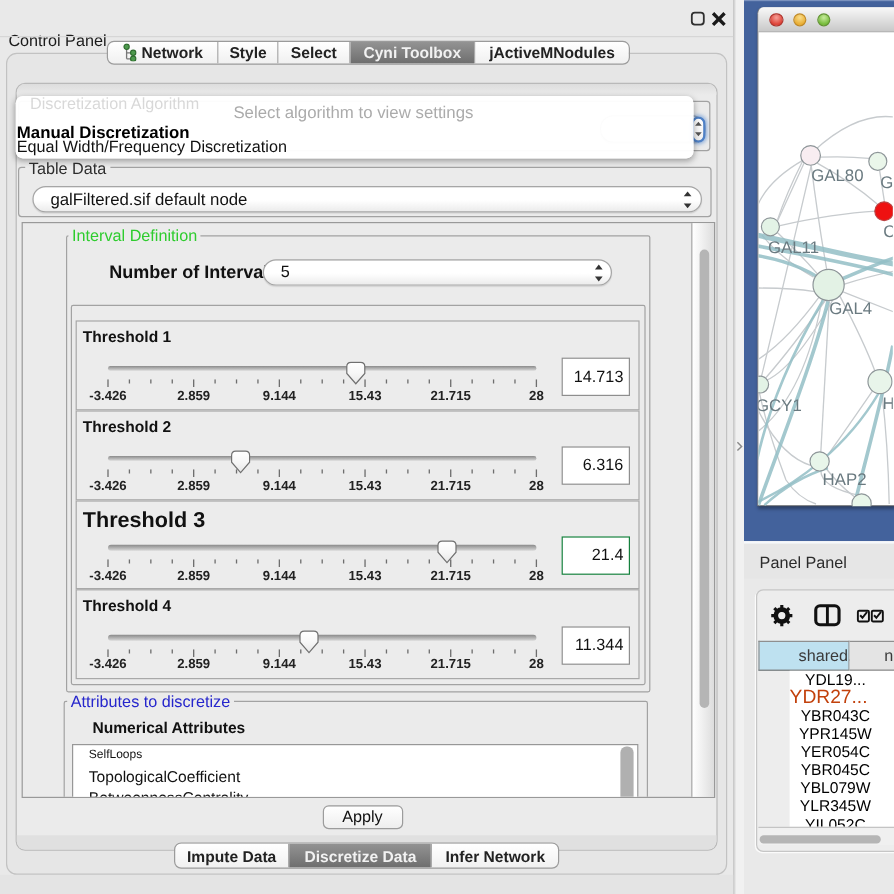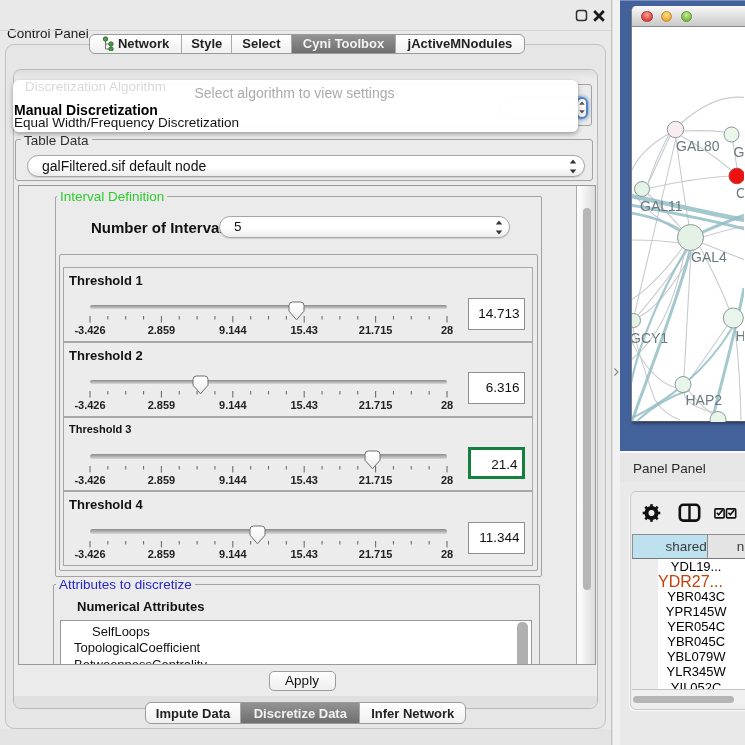--- a/index.html
+++ b/index.html
@@ -109,42 +109,42 @@
           <linearGradient id="thg1" x1="0" y1="0" x2="0" y2="1">
             <stop offset="0" stop-color="#ffffff"></stop>
             <stop offset="0.5" stop-color="#f7f7f7"></stop>
             <stop offset="1" stop-color="#e8e8e8"></stop>
           </linearGradient>
         </defs>
         <path d="M1 4.5 Q1 1 4.5 1 L12.5 1 Q16 1 16 4.5 L16 10.2 L8.5 18.8 L1 10.2 Z" fill="url(#thg1)" stroke="#707070" stroke-width="1"></path>
       </svg>
 <div class="abs" style="left:468px;top:372.3px;width:56.5px;height:32px;background:#ffffff;border:1px solid #8e8e8e;font-size:13.5px;color:#111;text-align:right;line-height:30px;padding-right:4px;">6.316</div>
 <div class="abs" style="left:62.5px;top:416.6px;width:470.5px;height:74.8px;border:1px solid #a8a8a8;background:#ececec;"></div>
-<div class="abs" style="left:69px;top:422.6px;font-size:11px;font-weight:bold;color:#111;">Threshold 3</div>
+<div class="abs" style="left:69px;top:422.6px;font-size:18px;font-weight:bold;color:#111;">Threshold 3</div>
 <div class="abs" style="left:90px;top:454.40000000000003px;width:357px;height:4.6px;background:linear-gradient(#8a8a8a,#d9d9d9);border-radius:2.5px;"></div>
 <svg class="abs" style="left:89px;top:465.90000000000003px;" width="360" height="8" viewBox="0 0 360 8">
         <path d="M1.00 0 V6.5 M18.85 0 V3.5 M36.70 0 V3.5 M54.55 0 V3.5 M72.40 0 V6.5 M90.25 0 V3.5 M108.10 0 V3.5 M125.95 0 V3.5 M143.80 0 V6.5 M161.65 0 V3.5 M179.50 0 V3.5 M197.35 0 V3.5 M215.20 0 V6.5 M233.05 0 V3.5 M250.90 0 V3.5 M268.75 0 V3.5 M286.60 0 V6.5 M304.45 0 V3.5 M322.30 0 V3.5 M340.15 0 V3.5 M358.00 0 V6.5" stroke="#6e6e6e" stroke-width="1.1" fill="none"></path>
       </svg>
 <div class="tickl" style="left:90.0px;top:473.6px;">-3.426</div>
 <div class="tickl" style="left:161.4px;top:473.6px;">2.859</div>
 <div class="tickl" style="left:232.8px;top:473.6px;">9.144</div>
 <div class="tickl" style="left:304.20000000000005px;top:473.6px;">15.43</div>
 <div class="tickl" style="left:375.6px;top:473.6px;">21.715</div>
 <div class="tickl" style="left:447.0px;top:473.6px;">28</div>
 <svg class="abs" style="left:363.6px;top:450.20000000000005px;" width="17" height="20" viewBox="0 0 17 20">
         <defs>
           <linearGradient id="thg2" x1="0" y1="0" x2="0" y2="1">
             <stop offset="0" stop-color="#ffffff"></stop>
             <stop offset="0.5" stop-color="#f7f7f7"></stop>
             <stop offset="1" stop-color="#e8e8e8"></stop>
           </linearGradient>
         </defs>
         <path d="M1 4.5 Q1 1 4.5 1 L12.5 1 Q16 1 16 4.5 L16 10.2 L8.5 18.8 L1 10.2 Z" fill="url(#thg2)" stroke="#707070" stroke-width="1"></path>
       </svg>
-<div class="abs" style="left:468px;top:447.1px;width:56.5px;height:32px;background:#ffffff;border:3px solid #15803d;font-size:13.5px;color:#111;text-align:right;line-height:30px;padding-right:4px;">21.4</div>
+<div class="abs" style="left:468px;top:447.1px;width:56.5px;height:32px;background:#ffffff;border:1px solid #15803d;font-size:13.5px;color:#111;text-align:right;line-height:30px;padding-right:4px;">21.4</div>
 <div class="abs" style="left:62.5px;top:491.4px;width:470.5px;height:74.8px;border:1px solid #a8a8a8;background:#ececec;"></div>
 <div class="abs" style="left:69px;top:497.4px;font-size:13px;font-weight:bold;color:#111;">Threshold 4</div>
 <div class="abs" style="left:90px;top:529.1999999999999px;width:357px;height:4.6px;background:linear-gradient(#8a8a8a,#d9d9d9);border-radius:2.5px;"></div>
 <svg class="abs" style="left:89px;top:540.6999999999999px;" width="360" height="8" viewBox="0 0 360 8">
         <path d="M1.00 0 V6.5 M18.85 0 V3.5 M36.70 0 V3.5 M54.55 0 V3.5 M72.40 0 V6.5 M90.25 0 V3.5 M108.10 0 V3.5 M125.95 0 V3.5 M143.80 0 V6.5 M161.65 0 V3.5 M179.50 0 V3.5 M197.35 0 V3.5 M215.20 0 V6.5 M233.05 0 V3.5 M250.90 0 V3.5 M268.75 0 V3.5 M286.60 0 V6.5 M304.45 0 V3.5 M322.30 0 V3.5 M340.15 0 V3.5 M358.00 0 V6.5" stroke="#6e6e6e" stroke-width="1.1" fill="none"></path>
       </svg>
 <div class="tickl" style="left:90.0px;top:548.4px;">-3.426</div>
 <div class="tickl" style="left:161.4px;top:548.4px;">2.859</div>
 <div class="tickl" style="left:232.8px;top:548.4px;">9.144</div>
 <div class="tickl" style="left:304.20000000000005px;top:548.4px;">15.43</div>
@@ -158,21 +158,21 @@
             <stop offset="1" stop-color="#e8e8e8"></stop>
           </linearGradient>
         </defs>
         <path d="M1 4.5 Q1 1 4.5 1 L12.5 1 Q16 1 16 4.5 L16 10.2 L8.5 18.8 L1 10.2 Z" fill="url(#thg3)" stroke="#707070" stroke-width="1"></path>
       </svg>
 <div class="abs" style="left:468px;top:521.9px;width:56.5px;height:32px;background:#ffffff;border:1px solid #8e8e8e;font-size:13.5px;color:#111;text-align:right;line-height:30px;padding-right:4px;">11.344</div>
 <div class="gbox" style="left:52.5px;top:584px;width:487.5px;height:120px;border-radius:2px;"></div>
 <div class="glabel" style="left:56px;top:578px;color:#2626cc;">Attributes to discretize</div>
 <div class="abs" style="left:56px;top:599px;font-size:13px;font-weight:bold;color:#111;padding-left:21px;">Numerical Attributes</div>
 <div class="abs" style="left:60px;top:619.8px;width:471.5px;height:80px;background:#ffffff;border:1px solid #979797;"></div>
-<div class="abs" style="left:92px;top:623.5px;font-size:13px;color:#111;">SelfLoops</div>
+<div class="abs" style="left:74px;top:623.5px;font-size:10px;color:#111;">SelfLoops</div>
 <div class="abs" style="left:74px;top:640.0px;font-size:13px;color:#111;">TopologicalCoefficient</div>
 <div class="abs" style="left:74px;top:656.5px;font-size:13px;color:#111;">BetweennessCentrality</div>
 <div class="abs" style="left:517px;top:621.5px;width:10.5px;height:60px;background:#b0b0b0;border-radius:5px;"></div>
 </div>
   </div>
 <div class="abs" style="left:268.5px;top:671.4px;width:67px;height:19.5px;background:linear-gradient(#ffffff,#eeeeee);border:1px solid #9c9c9c;border-radius:5px;font-size:13.5px;color:#111;text-align:center;line-height:18.5px;">Apply</div>
 <div class="seg" style="left:144.6px;top:701.7px;width:321.7px;height:22.8px;font-size:13px;">
 <div style="width:94.9px;">Impute Data</div>
 <div class="sel" style="width:118.7px;">Discretize Data</div>
 <div style="width:106.1px;">Infer Network</div>

